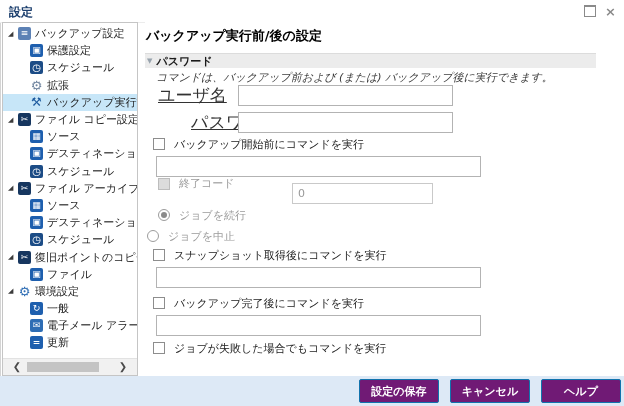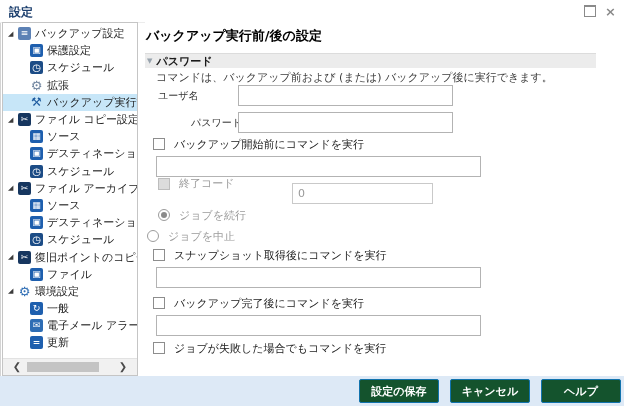--- a/index.html
+++ b/index.html
@@ -41,34 +41,34 @@
   .hs-arrow{position:absolute;top:2px;width:12px;height:12px;color:#4a4a4a;font-size:10px;font-weight:bold;text-align:center;line-height:12px;}
   .hs-left{left:8px;}
   .hs-right{right:8px;}
   .hs-thumb{position:absolute;left:24px;top:3px;width:72px;height:10px;background:#c4c4c4;}
   
   .main{position:absolute;left:145px;top:22px;right:0;bottom:30px;background:#fff;}
   .pg-title{position:absolute;left:1px;top:5px;font-size:13px;font-weight:bold;color:#000;}
   .sect{position:absolute;left:0;top:31px;width:451px;height:14px;background:#ececec;border-top:1px solid #dcdcdc;display:flex;align-items:center;}
   .sect-caret{font-size:7px;color:#98a3ad;margin:0 4px 0 2px;}
   .sect-label{font-size:11px;font-weight:bold;color:#1b1b1b;}
-  .desc{position:absolute;left:11px;top:48px;font-size:11px;color:#3c3c3c;}
-  .flabel{font-size:10px;color:#333;}
+  .desc{position:absolute;left:11px;top:48px;font-size:11px;color:#3c3c3c;font-style:italic;}
+  .flabel{font-size:17px;color:#333;text-decoration:underline;}
   .frow{position:absolute;display:flex;align-items:center;}
   .inp{box-sizing:border-box;height:21px;border:1px solid #b3b3b3;background:#fff;font-family:"DejaVu Sans",sans-serif;font-size:11px;padding:0 5px;color:#333;}
   .inp:disabled{border-color:#c9c9c9;color:#999;background:#fff;}
   .cb{width:12px;height:12px;border:1px solid #8d8d8d;background:#fff;box-sizing:border-box;flex:0 0 12px;}
   .cb.dis{border-color:#bdbdbd;background:#dcdcdc;}
   .radio{width:12px;height:12px;border:1px solid #9c9c9c;border-radius:50%;box-sizing:border-box;background:#fff;position:relative;flex:0 0 12px;}
   .radio.checked::after{content:"";position:absolute;left:2px;top:2px;width:6px;height:6px;border-radius:50%;background:#8b8b8b;}
   .cblabel{margin-left:9px;font-size:11px;color:#222;}
   .graytext{color:#9b9b9b;}
   
   .footer{position:absolute;left:0;right:0;bottom:0;height:30px;background:#dde9f6;display:flex;align-items:center;justify-content:flex-end;gap:11px;padding-right:3px;box-sizing:border-box;}
-  .btn{width:78px;height:22px;background:#14532d;border:1px solid #1173ad;border-radius:2px;color:#fff;font-weight:bold;font-size:11px;display:flex;align-items:center;justify-content:center;cursor:pointer;}
+  .btn{width:78px;height:22px;background:#701a75;border:1px solid #1173ad;border-radius:2px;color:#fff;font-weight:bold;font-size:11px;display:flex;align-items:center;justify-content:center;cursor:pointer;}
 </style>
 </head>
 <body>
 
 <div class="hdr">
   <span class="hdr-title">設定</span>
   <span class="winctl">
     <span class="win-restore"></span>
     <span class="win-close">×</span>
   </span>

